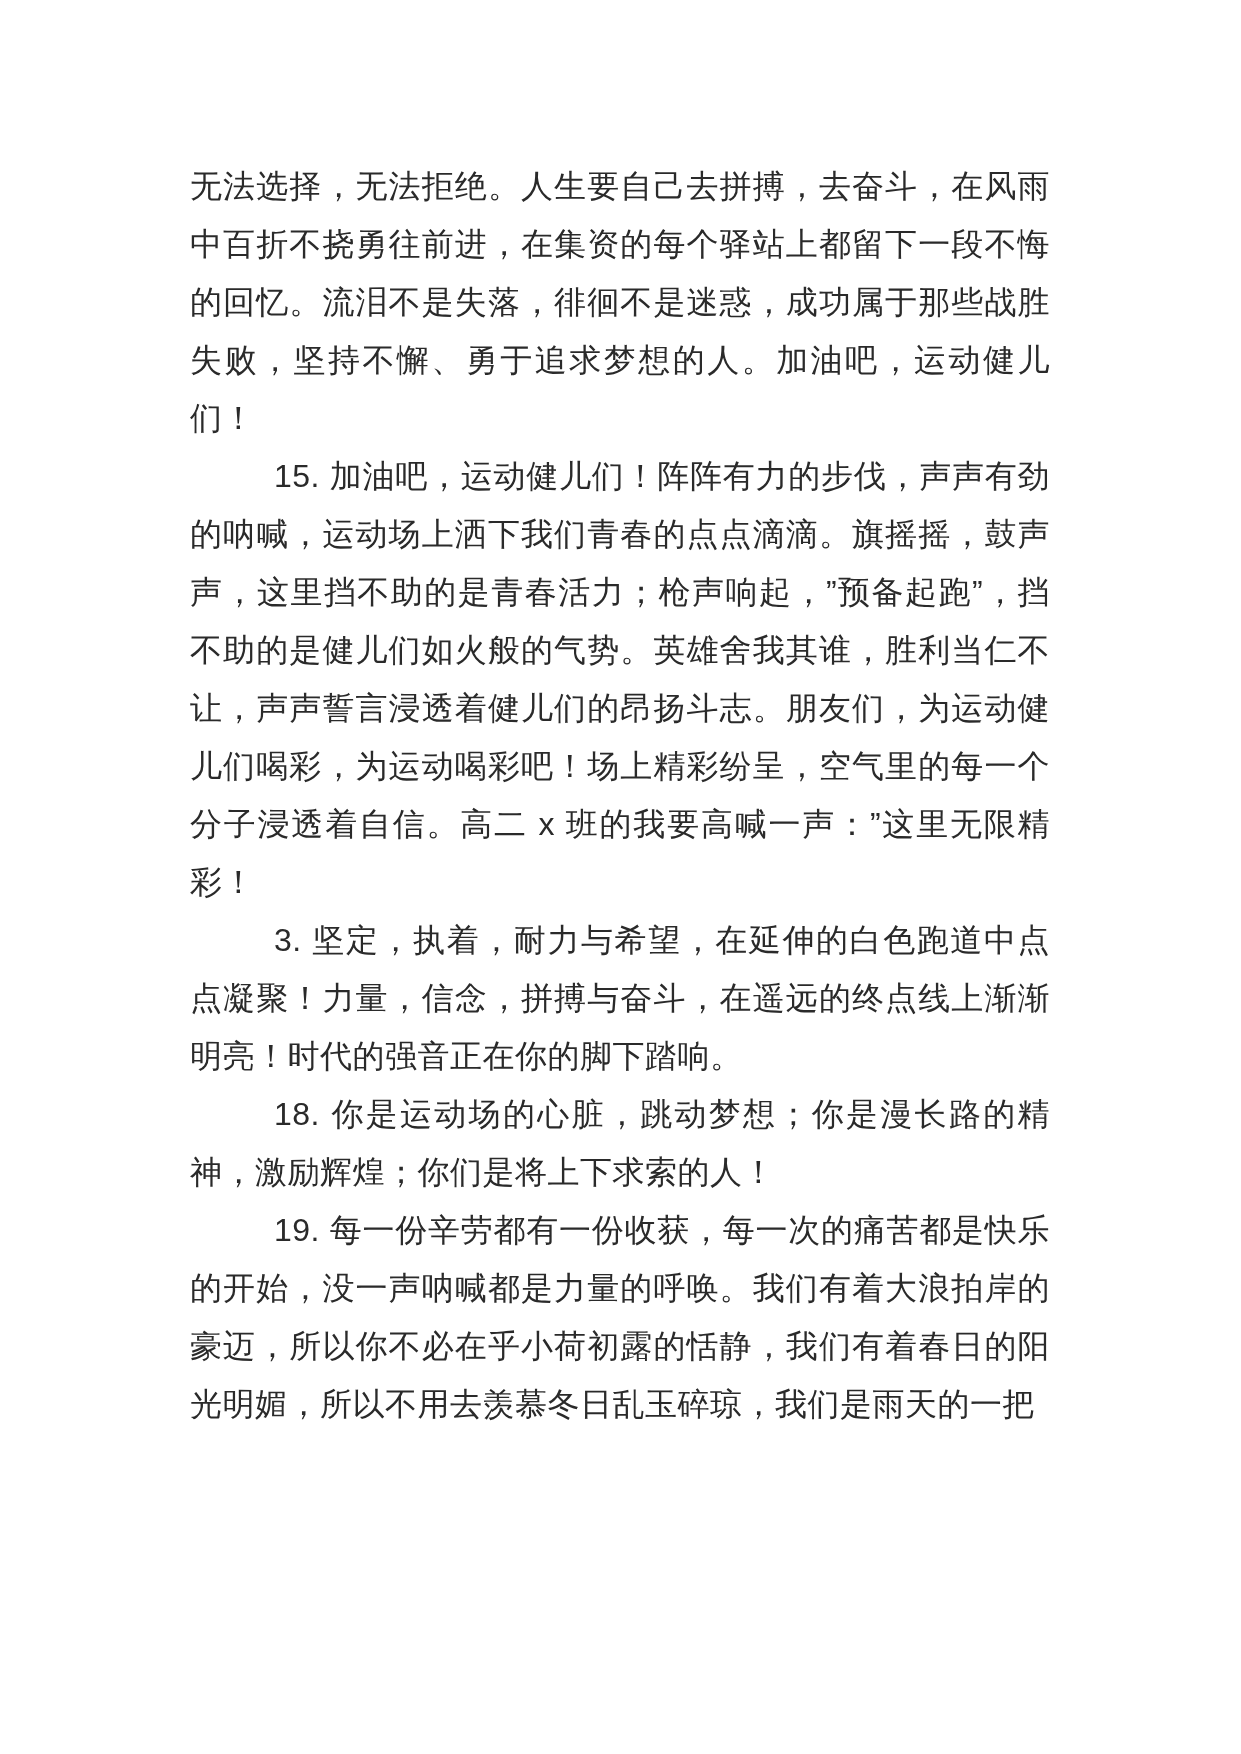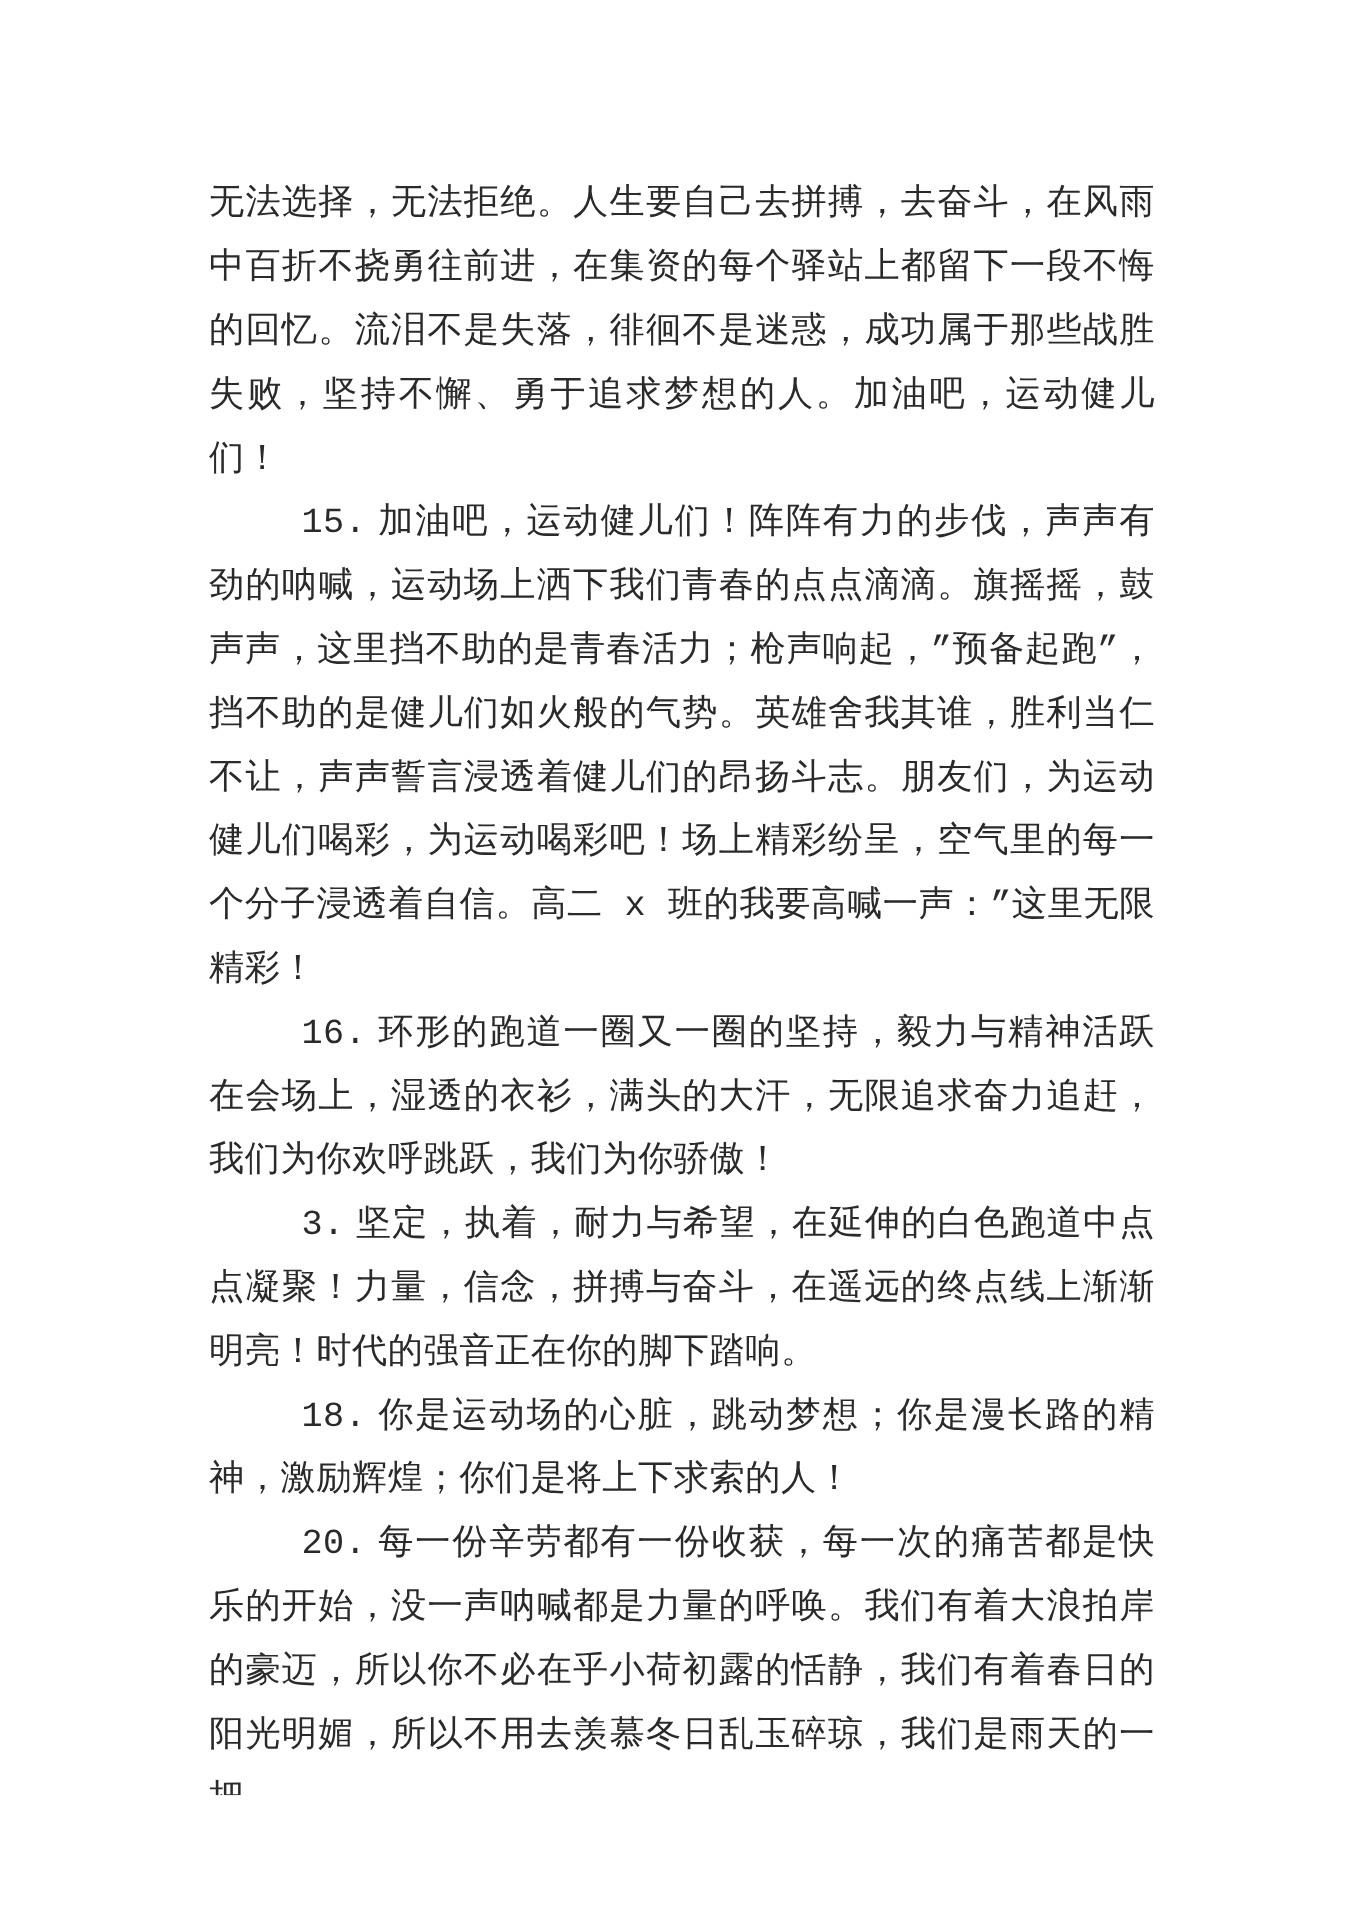--- a/index.html
+++ b/index.html
@@ -6,21 +6,21 @@
     margin: 0;
     padding: 0;
     background: #ffffff;
   }
   .page {
     position: relative;
     width: 1241px;
     height: 1632px;
     background: #ffffff;
     overflow: hidden;
-    font-family: Liberation Mono, monospace;
+    font-family: Liberation Sans, sans-serif;
   }
   .content {
     box-sizing: content-box;
     padding: 157px 191px 0 190px;
     width: 860px;
     color: #2a2a2a;
     font-size: 32px;
     line-height: 58px;
     letter-spacing: 0.5px;
     text-align: justify;
@@ -43,21 +43,20 @@
 </style>
 </head>
 <body>
 
 <div class="page" style="background: rgb(255, 255, 255);">
   <div class="content" id="content" style="color: rgb(42, 42, 42);">
   <p class="para"><span class="para-text">无法选择，无法拒绝。人生要自己去拼搏，去奋斗，在风雨中百折不挠勇往前进，在集资的每个驿站上都留下一段不悔的回忆。流泪不是失落，徘徊不是迷惑，成功属于那些战胜失败，坚持不懈、勇于追求梦想的人。加油吧，运动健儿们！</span></p>
 
   <p class="para indented"><span class="para-num">15.</span><span class="para-text">加油吧，运动健儿们！阵阵有力的步伐，声声有劲的呐喊，运动场上洒下我们青春的点点滴滴。旗摇摇，鼓声声，这里挡不助的是青春活力；枪声响起，”预备起跑”，挡不助的是健儿们如火般的气势。英雄舍我其谁，胜利当仁不让，声声誓言浸透着健儿们的昂扬斗志。朋友们，为运动健儿们喝彩，为运动喝彩吧！场上精彩纷呈，空气里的每一个分子浸透着自信。高二 x 班的我要高喊一声：”这里无限精彩！</span></p>
 
-  <p class="para indented"><span class="para-num">16.</span><span class="para-text">环形的跑道一圈又一圈的坚持，毅力与精神活跃在会场上，湿透的衣衫，满头的大汗，无限追求奋力追赶，我们为你欢呼跳跃，我们为你骄傲！</span></p>
 
   <p class="para indented"><span class="para-num">3.</span><span class="para-text">坚定，执着，耐力与希望，在延伸的白色跑道中点点凝聚！力量，信念，拼搏与奋斗，在遥远的终点线上渐渐明亮！时代的强音正在你的脚下踏响。</span></p>
 
   <p class="para indented"><span class="para-num">18.</span><span class="para-text">你是运动场的心脏，跳动梦想；你是漫长路的精神，激励辉煌；你们是将上下求索的人！</span></p>
 
-  <p class="para indented"><span class="para-num">20.</span><span class="para-text">每一份辛劳都有一份收获，每一次的痛苦都是快乐的开始，没一声呐喊都是力量的呼唤。我们有着大浪拍岸的豪迈，所以你不必在乎小荷初露的恬静，我们有着春日的阳光明媚，所以不用去羡慕冬日乱玉碎琼，我们是雨天的一把</span></p>
+  <p class="para indented"><span class="para-num">19.</span><span class="para-text">每一份辛劳都有一份收获，每一次的痛苦都是快乐的开始，没一声呐喊都是力量的呼唤。我们有着大浪拍岸的豪迈，所以你不必在乎小荷初露的恬静，我们有着春日的阳光明媚，所以不用去羡慕冬日乱玉碎琼，我们是雨天的一把</span></p>
 </div>
 </div>
 
 </body></html>

